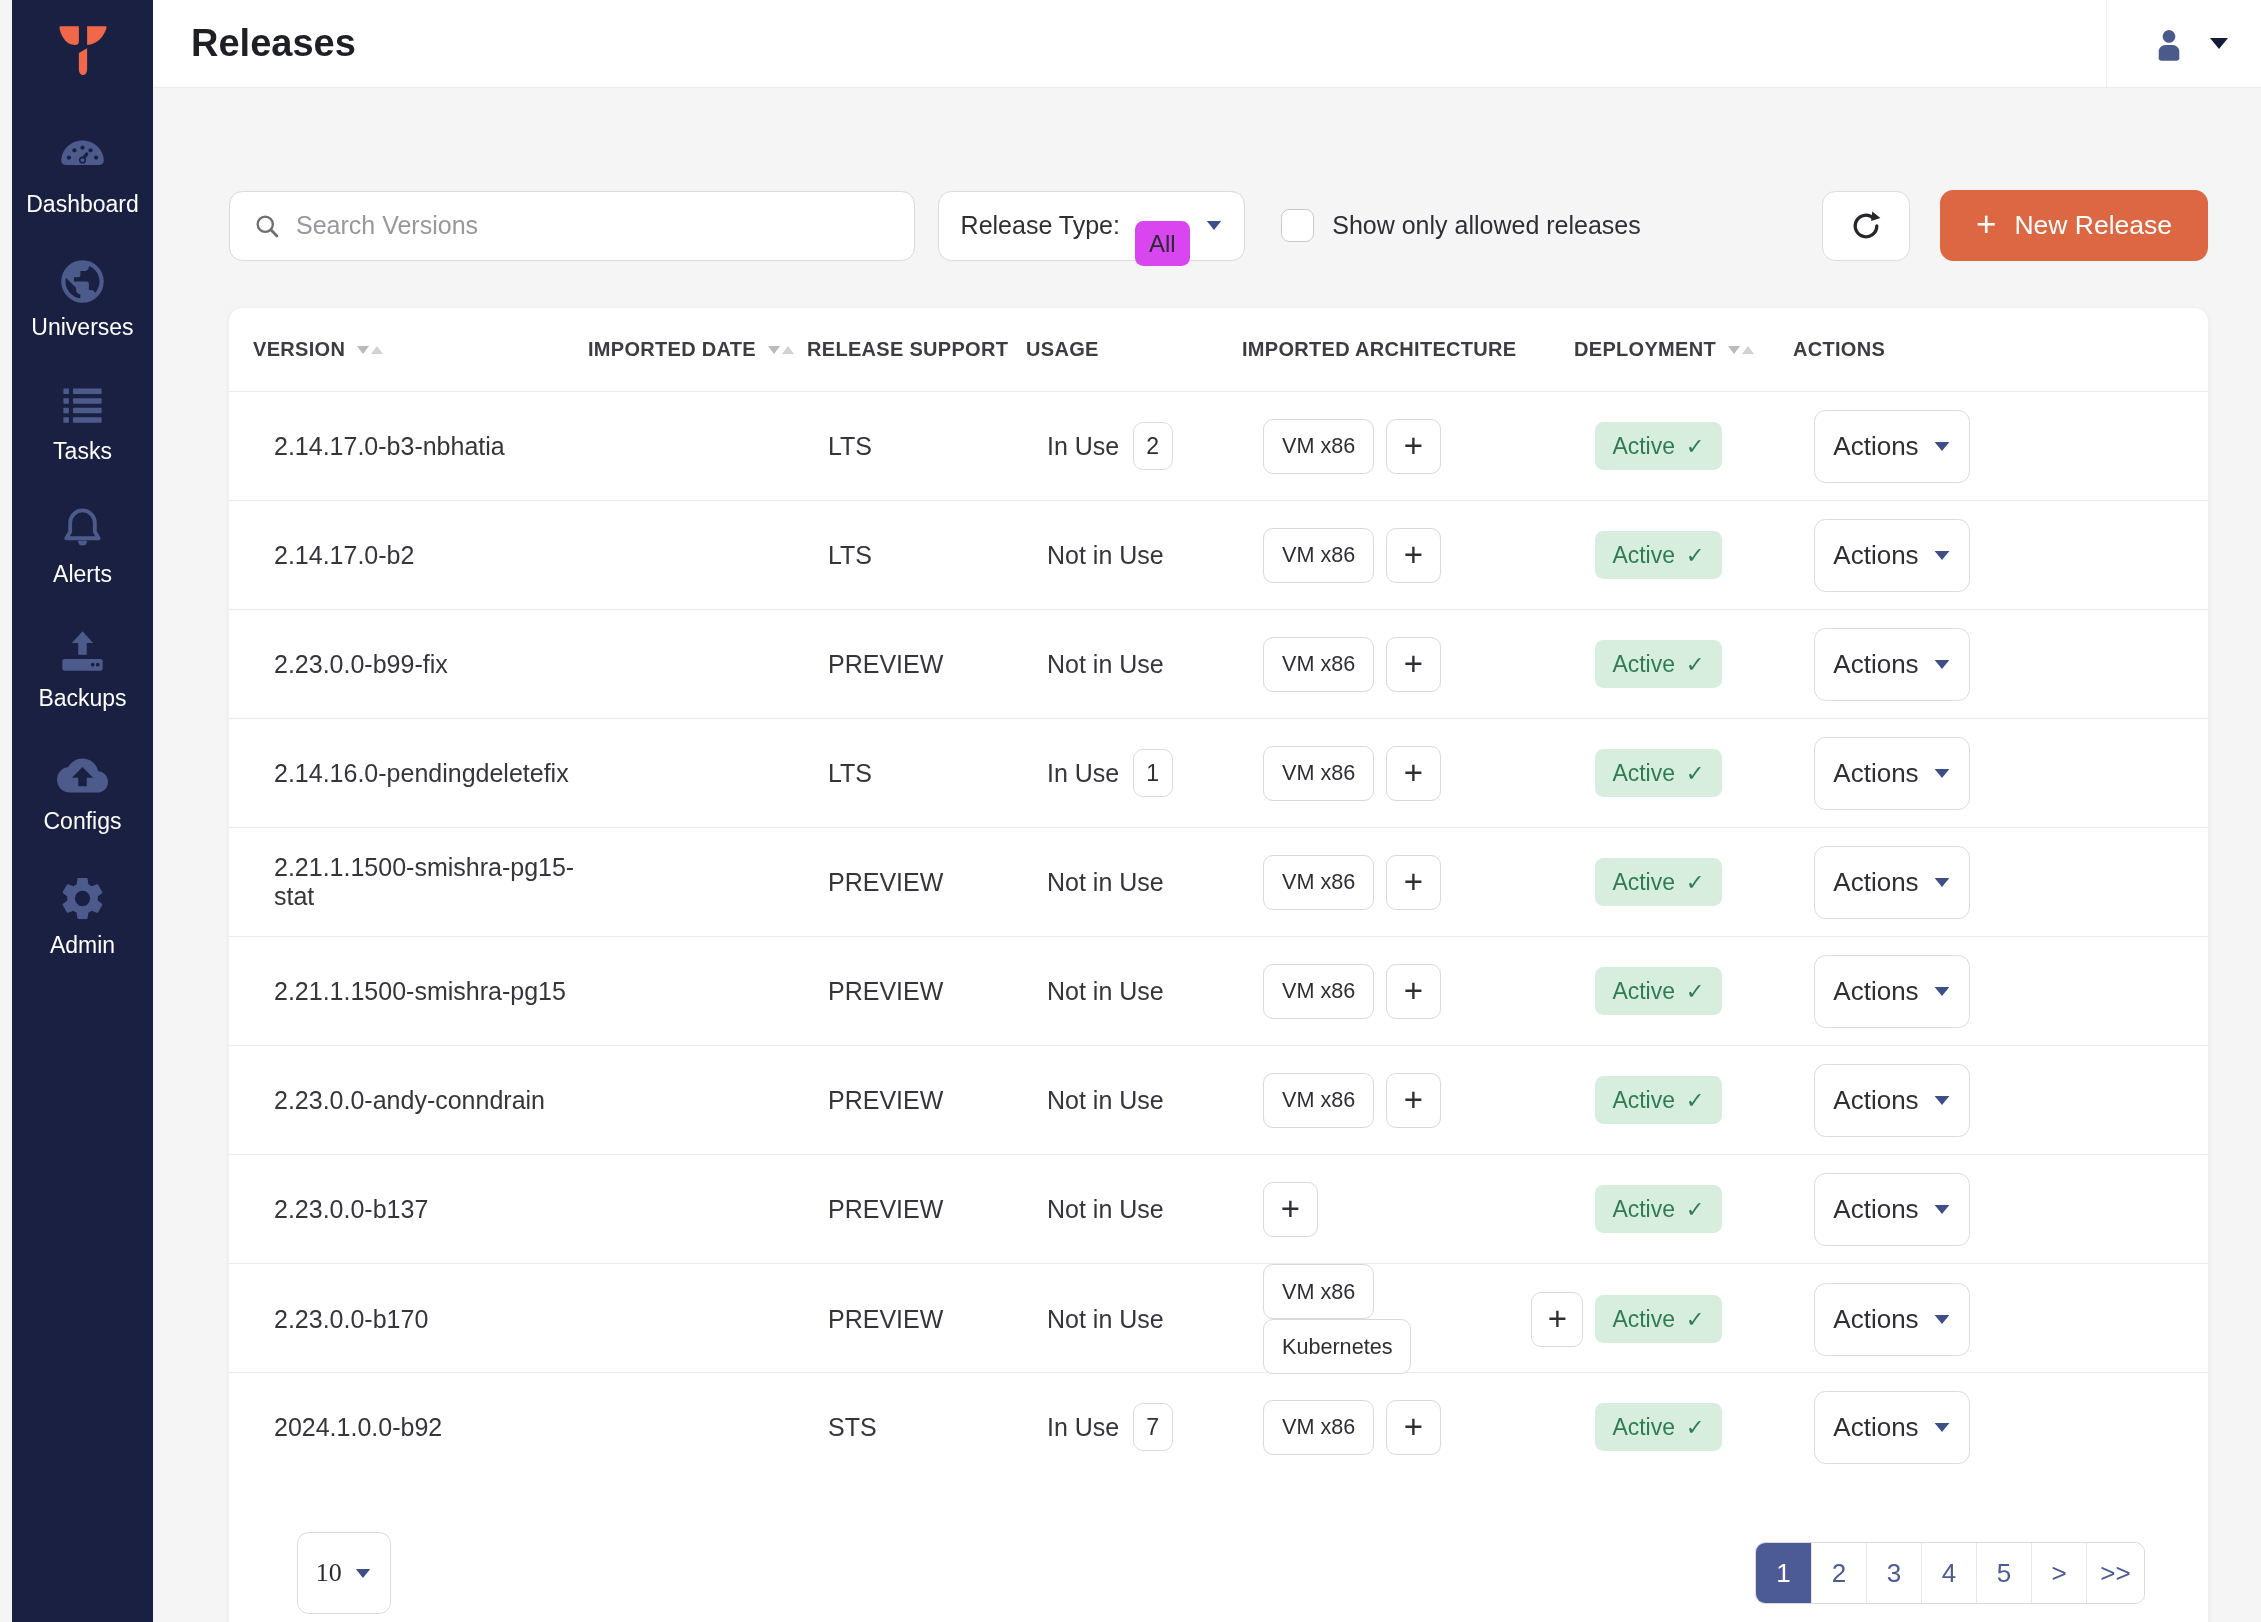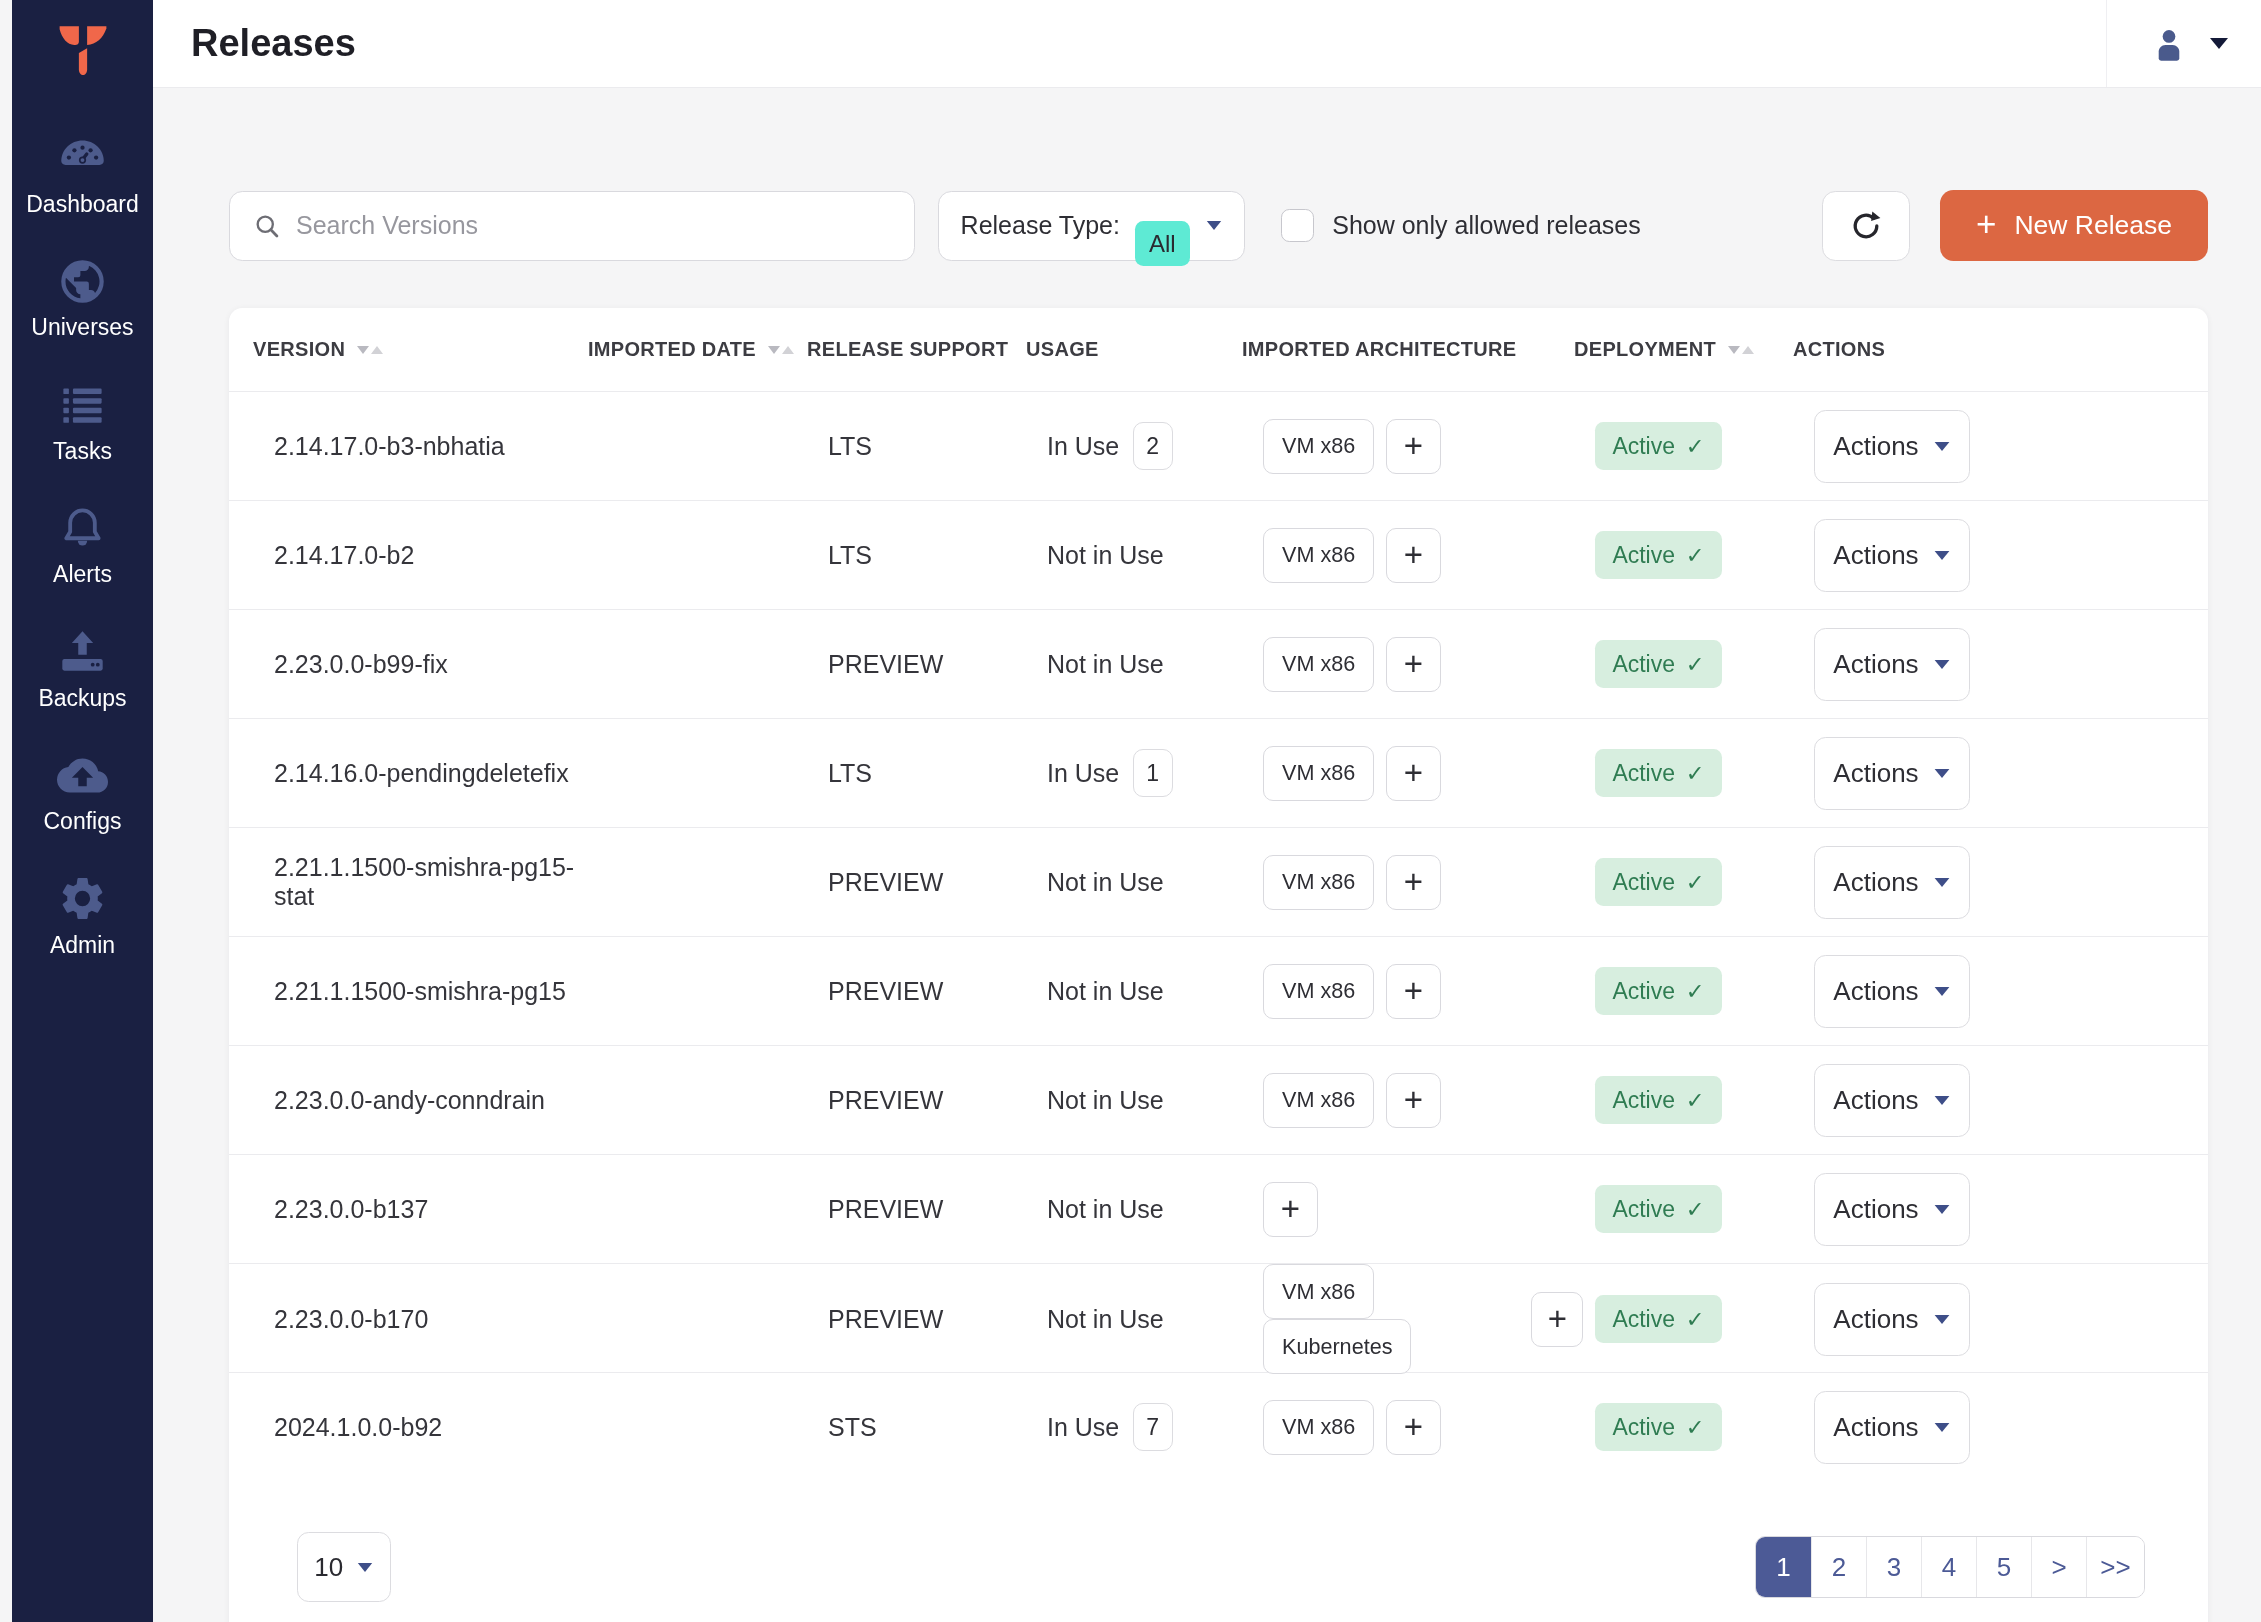--- a/index.html
+++ b/index.html
@@ -55,21 +55,21 @@
   .search-box svg { width: 28px; height: 28px; flex: 0 0 auto; }
   .search-box input { border: none; outline: none; flex: 1; font-size: 25px; color: #3c3c42; background: transparent; font-family: "Liberation Sans", sans-serif; }
   .search-box input::placeholder { color: #97979e; }
 
   .release-type {
     margin-left: 23px; height: 70px; background: #fff;
     border: 1.7px solid #d9d9de; border-radius: 13.3px;
     display: flex; align-items: center; gap: 15px; padding: 0 21.6px;
     font-size: 25px; color: #2e2e34; cursor: pointer;
   }
-  .rt-value { background: #5eead4; border-radius: 8.3px; padding: 8.3px 14px; font-size: 24px; color: #2a2a30; margin-top: 36px; }
+  .rt-value { background: #d946ef; border-radius: 8.3px; padding: 8.3px 14px; font-size: 24px; color: #2a2a30; margin-top: 36px; }
   .release-type .caret { transform: scale(.8); }
 
   .allowed { margin-left: 36px; display: flex; align-items: center; gap: 18px; font-size: 25px; color: #2e2e34; }
   .checkbox { width: 33px; height: 33px; border: 1.7px solid #c7c7cd; border-radius: 8.3px; background: #fff; cursor: pointer; }
 
   .spacer { flex: 1; }
   .refresh-btn {
     width: 88px; height: 70px; background: #fff; border: 1.7px solid #dcdce0;
     border-radius: 13.3px; display: flex; align-items: center; justify-content: center; cursor: pointer;
   }
@@ -118,23 +118,23 @@
     border: 1.7px solid #dcdce0; background: #fff; border-radius: 11.6px;
     height: 73px; min-width: 156px; display: inline-flex; align-items: center;
     justify-content: center; gap: 14px; font-size: 26px; color: #2e2e34;
     font-family: "Liberation Sans", sans-serif; cursor: pointer;
   }
   .actions-btn .caret { transform: scale(.82); }
 
   
   .pagination-row { display: flex; align-items: center; margin-top: 51px; padding: 0 63px 0 68px; }
   .page-size {
-    height: 70px; min-width: 94px; border: 1.7px solid #dcdce0; border-radius: 11.6px;
+    height: 82px; min-width: 94px; border: 1.7px solid #dcdce0; border-radius: 11.6px;
     background: #fff; display: flex; align-items: center; justify-content: center;
-    gap: 12.4px; font-size: 26px; color: #2a2a30; cursor: pointer;
+    gap: 12.4px; font-size: 26px; color: #2a2a30; cursor: pointer; font-family: Liberation Serif, serif;
   }
   .page-size .caret { transform: scale(.8); }
   .pages { margin-left: auto; display: flex; border: 1.7px solid #d9d9de; border-radius: 10px; overflow: hidden; background: #fff; }
   .page-btn {
     min-width: 55px; height: 60px; display: flex; align-items: center; justify-content: center;
     font-size: 26px; color: #4C5A96; background: #fff; border: none; border-left: 1.7px solid #e7e7ea;
     font-family: "Liberation Sans", sans-serif; cursor: pointer; padding: 0 13.3px;
   }
   .page-btn:first-child { border-left: none; }
   .page-btn.active { background: #4C5A96; color: #fff; }

